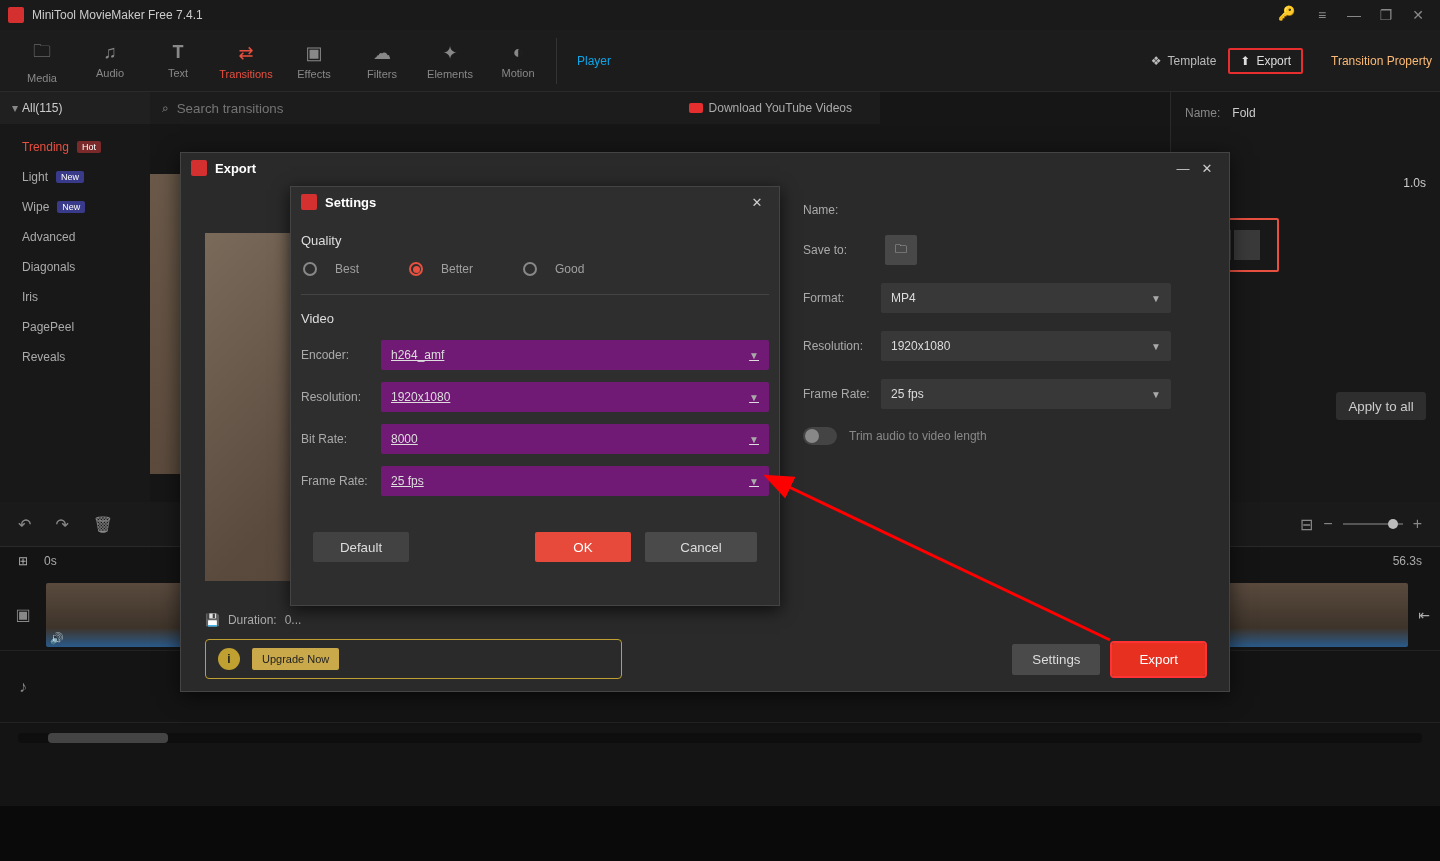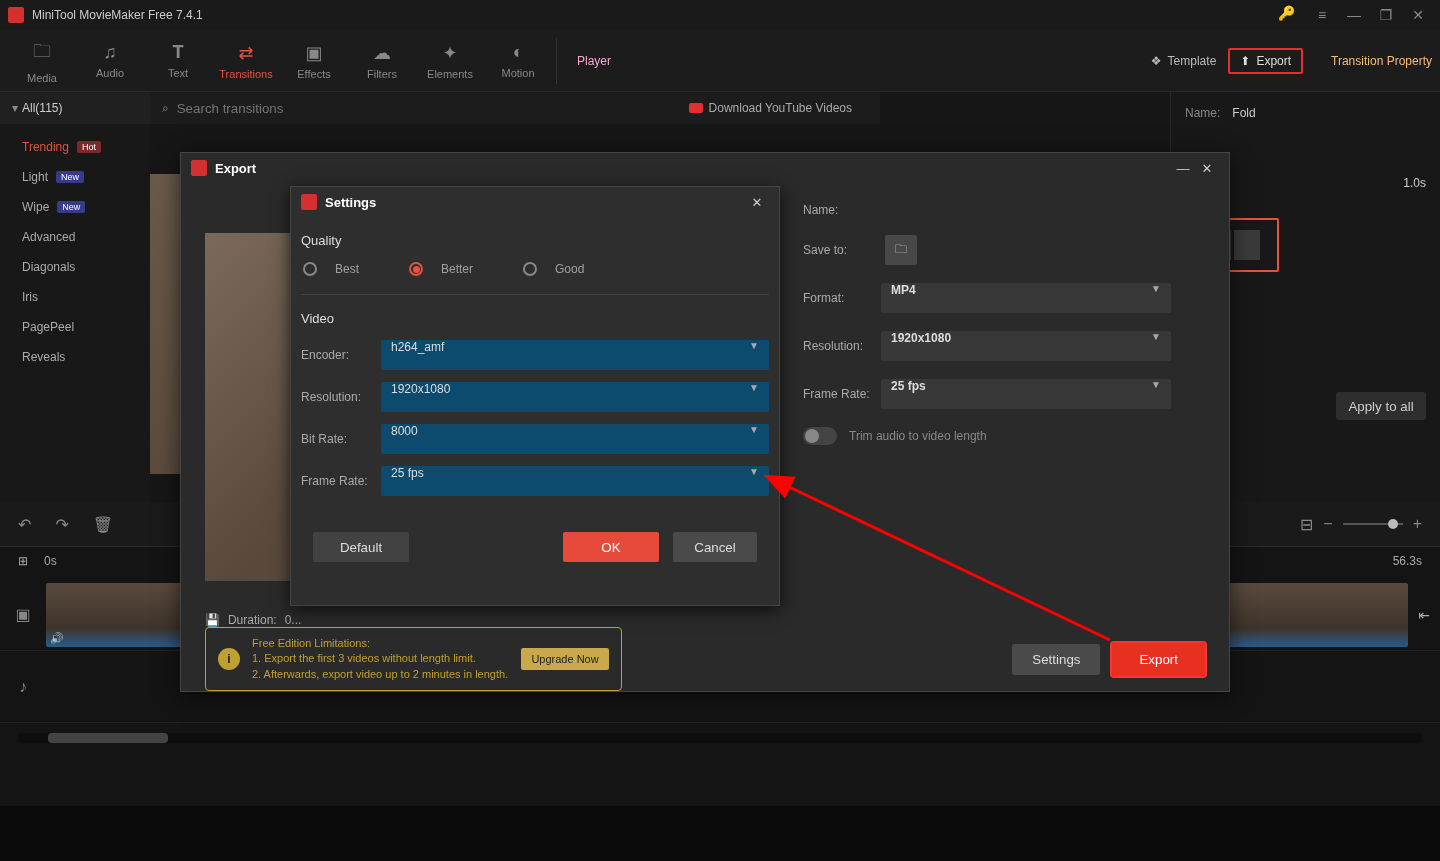--- a/index.html
+++ b/index.html
@@ -14,21 +14,21 @@
 .titlebar-btn { width: 28px; height: 28px; display: flex; align-items: center; justify-content: center; color: #888; cursor: pointer; font-size: 14px; }
 
 
 .toolbar { height: 62px; background: #1c1c1c; display: flex; align-items: center; padding: 0 8px; border-bottom: 1px solid #2a2a2a; }
 .toolbar-tab { display: flex; flex-direction: column; align-items: center; justify-content: center; width: 68px; height: 56px; color: #888; cursor: pointer; gap: 4px; }
 .toolbar-tab.active { color: #e85040; }
 .toolbar-tab-icon { font-size: 18px; }
 .toolbar-tab-label { font-size: 11px; }
 .toolbar-sep { width: 1px; height: 46px; background: #333; margin: 0 4px; }
 .toolbar-spacer { flex: 1; }
-.player-label { color: #f9a8d4; font-size: 12px; margin-left: 16px; }
+.player-label { color: #0ea5e9; font-size: 12px; margin-left: 16px; }
 .template-btn { display: flex; align-items: center; gap: 6px; color: #bbb; cursor: pointer; margin-right: 12px; }
 .export-btn-top { display: flex; align-items: center; gap: 6px; color: #ddd; border: 2px solid #e62e2e; padding: 4px 10px; border-radius: 2px; cursor: pointer; }
 .prop-label { color: #fdba74; font-size: 12px; margin-left: 28px; }
 
 
 .main { display: flex; height: 410px; }
 .sidebar { width: 150px; background: #181818; }
 .sidebar-header { display: flex; align-items: center; height: 32px; padding: 0 12px; background: #202020; }
 .sidebar-caret { color: #888; margin-right: 4px; }
 .sidebar-all { color: #ccc; }
@@ -95,21 +95,21 @@
 .duration-bar { position: absolute; bottom: 0; left: 24px; display: flex; align-items: center; gap: 8px; color: #aaa; }
 .save-icon { color: #aaa; }
 .export-right { width: 420px; padding: 20px 26px; }
 .tab-bar { display: flex; margin-bottom: 22px; }
 .tab { flex: 1; height: 30px; background: #343434; display: flex; align-items: center; justify-content: center; color: #ccc; cursor: pointer; border-radius: 2px; }
 .tab.active { background: #424242; color: #fff; }
 .tab + .tab { margin-left: 2px; }
 .form-row { display: flex; align-items: center; margin-bottom: 18px; }
 .form-label { width: 78px; color: #aaa; font-size: 12px; }
 .form-input, .form-select { flex: 1; height: 30px; background: #383838; border: none; color: #ddd; padding: 0 10px; border-radius: 2px; outline: none; }
-.form-select { display: flex; justify-content: space-between; cursor: pointer; font-weight: bold; }
+.form-select { display: flex; align-items: center; justify-content: space-between; cursor: pointer; }
 .select-caret { color: #aaa; font-size: 10px; }
 .browse-btn { width: 32px; height: 30px; background: #484848; margin-left: 4px; display: flex; align-items: center; justify-content: center; color: #ddd; cursor: pointer; border-radius: 2px; }
 .toggle-row { display: flex; align-items: center; gap: 12px; margin-top: 8px; }
 .toggle { width: 34px; height: 18px; background: #444; border-radius: 9px; position: relative; cursor: pointer; }
 .toggle-knob { width: 14px; height: 14px; background: #888; border-radius: 50%; position: absolute; top: 2px; left: 2px; }
 .toggle-label { color: #888; }
 .export-footer { height: 64px; display: flex; align-items: center; padding: 0 24px; }
 .free-box { flex: 1; border: 1px solid #c0a030; border-radius: 4px; padding: 8px 12px; display: flex; align-items: center; gap: 12px; max-width: 580px; }
 .info-icon { width: 22px; height: 22px; border-radius: 50%; background: #c0a030; color: #222; display: flex; align-items: center; justify-content: center; font-weight: bold; }
 .free-text { flex: 1; color: #c0a030; font-size: 11px; line-height: 1.4; }
@@ -124,25 +124,25 @@
 .set-body { padding: 16px 10px; }
 .set-section { color: #ddd; font-size: 13px; margin-bottom: 14px; }
 .radio-row { display: flex; gap: 50px; margin-bottom: 18px; padding-left: 2px; }
 .radio-opt { display: flex; align-items: center; gap: 18px; cursor: pointer; }
 .radio { width: 14px; height: 14px; border: 2px solid #888; border-radius: 50%; display: flex; align-items: center; justify-content: center; }
 .radio.checked { border-color: #e85040; }
 .radio.checked::after { content: ''; width: 7px; height: 7px; background: #e85040; border-radius: 50%; }
 .set-hr { border: none; border-top: 1px solid #444; margin: 0 0 16px 0; }
 .set-row { display: flex; align-items: center; margin-bottom: 12px; }
 .set-label { width: 80px; color: #aaa; font-size: 12px; }
-.set-select { flex: 1; height: 30px; background: #0c4a6e; display: flex; align-items: flex-start; justify-content: space-between; padding: 0 10px; color: #ddd; border-radius: 2px; cursor: pointer; }
+.set-select { flex: 1; height: 30px; background: #701a75; display: flex; align-items: center; justify-content: space-between; padding: 0 10px; color: #ddd; border-radius: 2px; cursor: pointer; text-decoration: underline; }
 .set-footer { padding: 8px 22px 16px; display: flex; gap: 14px; }
 .btn-default { width: 96px; height: 30px; background: #424242; color: #ddd; border: none; border-radius: 2px; cursor: pointer; }
 .btn-ok { width: 96px; height: 30px; background: #e74a3a; color: #fff; border: none; border-radius: 2px; cursor: pointer; margin-left: auto; }
-.btn-cancel { width: 84px; height: 30px; background: #4a4a4a; color: #ddd; border: none; border-radius: 2px; cursor: pointer; }
+.btn-cancel { width: 112px; height: 30px; background: #4a4a4a; color: #ddd; border: none; border-radius: 2px; cursor: pointer; }
 
 
 .arrow-svg { position: absolute; top: 470px; left: 760px; width: 380px; height: 180px; pointer-events: none; z-index: 20; }
 </style>
 </head>
 <body>
 
 <div class="titlebar">
   <div class="titlebar-icon"></div>
   <div class="titlebar-title">MiniTool MovieMaker Free 7.4.1</div>
@@ -373,25 +373,20 @@
         <div class="toggle">
             <div class="toggle-knob"></div>
           </div>
         <span class="toggle-label">Trim audio to video length</span>
       </div>
     </div>
   </div>
   <div class="export-footer">
     <div class="free-box">
       <div class="info-icon">i</div>
-      <div class="free-text">
-        <span class="free-title">Free Edition Limitations:</span>
-        <span>1. Export the first 3 videos without length limit.</span><br>
-        <span>2. Afterwards, export video up to 2 minutes in length.</span>
-      </div>
       <button class="upgrade-btn">Upgrade Now</button>
     </div>
     <div class="footer-spacer"></div>
     <button class="settings-btn">Settings</button>
     <button class="export-final">Export</button>
   </div>
 </div>
 
 <div class="settings-dialog">
   <div class="dlg-titlebar">

